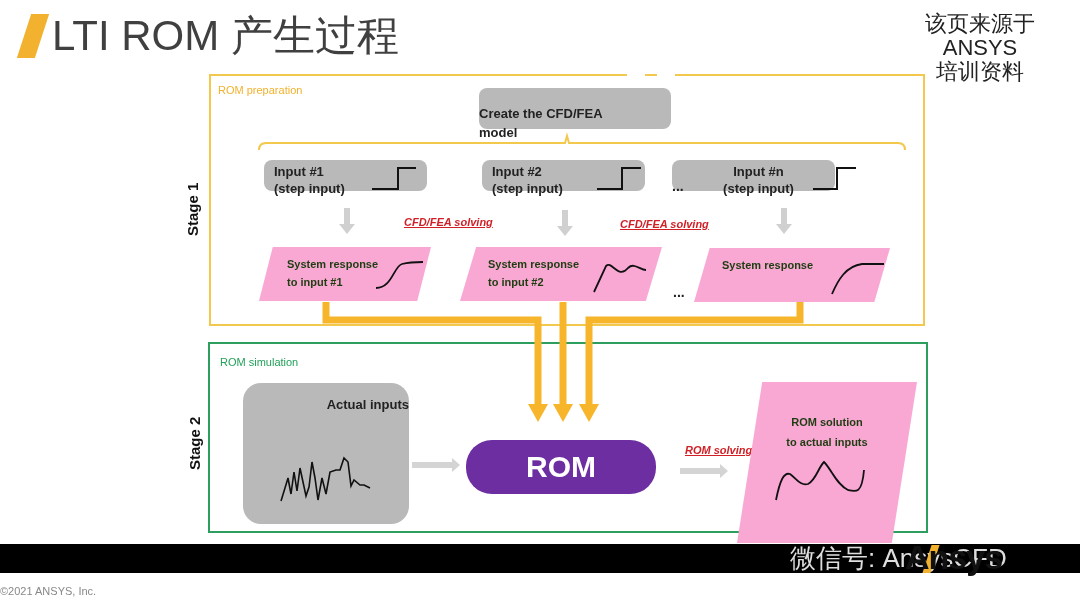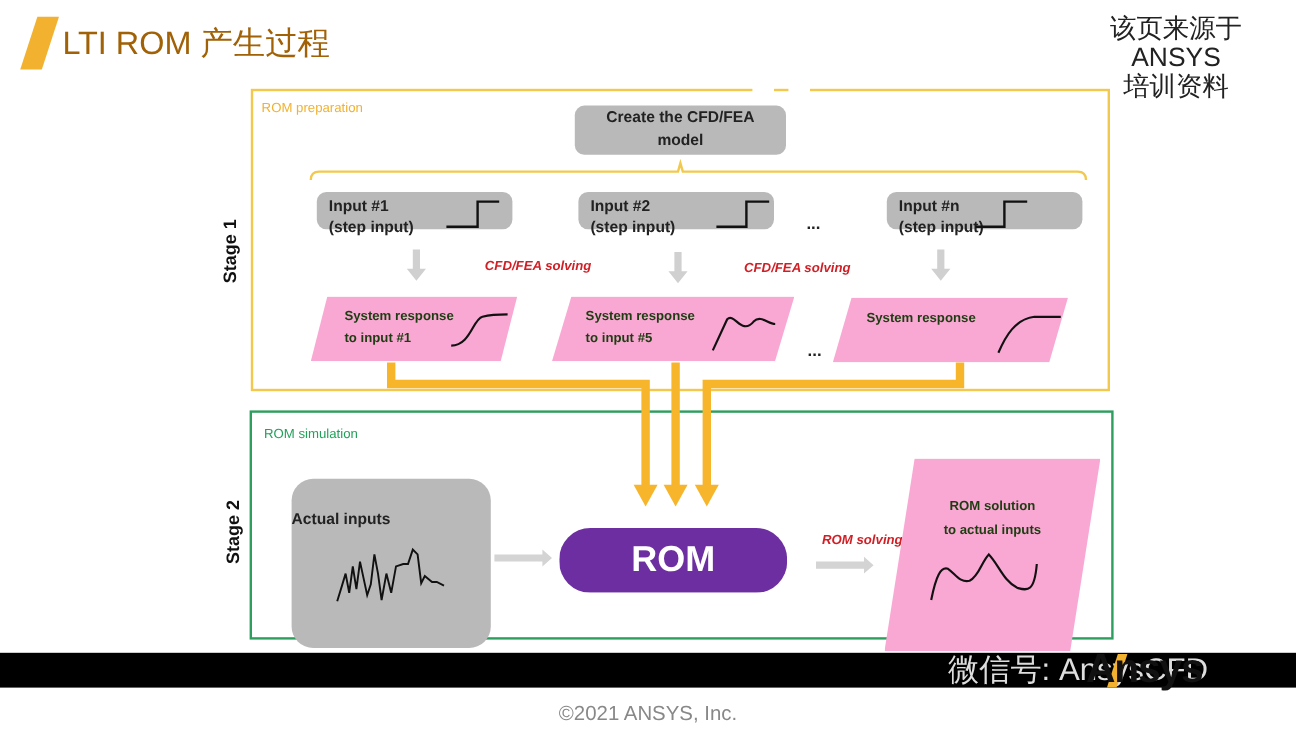--- a/index.html
+++ b/index.html
@@ -7,21 +7,21 @@
     width: 1080px; height: 608px; position: relative; overflow: hidden;
     background: #ffffff;
     font-family: "Liberation Sans", "DejaVu Sans", sans-serif;
   }
   .abs { position: absolute; }
   .title-bar {
     left: 24px; top: 14px; width: 18px; height: 44px;
     background: #f2b12e; transform: skewX(-18deg);
   }
   .title {
-    left: 52px; top: 14px; font-size: 27px; color: #a16207; letter-spacing: 0px;
+    left: 52px; top: 14px; font-size: 42px; color: #404040; letter-spacing: 0px;
     line-height: 44px;
   }
   .source-note {
     left: 890px; top: 12px; width: 180px; text-align: center;
     font-size: 22px; line-height: 24px; color: #222;
   }
   .stage1-box {
     left: 209px; top: 74px; width: 716px; height: 252px;
     border: 2px solid #f2c94c; box-sizing: border-box;
   }
@@ -36,47 +36,47 @@
   .sim-title { left: 220px; top: 356px; color: #23a05a; }
   .stage-label {
     font-size: 15px; font-weight: bold; color: #111;
     transform: rotate(-90deg); transform-origin: left top; white-space: nowrap;
   }
   .gray-box {
     background: #b9b9b9; border-radius: 8px; color: #222;
     font-size: 13px; font-weight: bold; box-sizing: border-box;
   }
   .model-box {
-    left: 479px; top: 88px; width: 176px; height: 41px; text-align: center;
-    line-height: 19px; padding-top: 0;
+    left: 479px; top: 88px; width: 192px; height: 41px; 
+    line-height: 19px; padding-top: 16px;
   }
   .input-box { width: 163px; height: 31px; padding: 3px 0 0 10px; line-height: 17px; }
   .green-para {
     background: #f9a8d4; clip-path: polygon(8% 0, 100% 0, 92% 100%, 0 100%);
     font-size: 11px; font-weight: bold; color: #1d3d10; box-sizing: border-box;
   }
   .resp-box { width: 172px; height: 54px; padding: 8px 0 0 28px; line-height: 18px; }
-  .solving-label { font-size: 11px; font-weight: bold; font-style: italic; color: #d11f26; }
+  .solving-label { font-size: 11px; font-weight: bold; font-style: italic; color: #d11f26; text-decoration: underline; }
   .dots { font-size: 14px; font-weight: bold; color: #222; }
   .actual-box {
     left: 243px; top: 383px; width: 166px; height: 141px; border-radius: 18px;
-    text-align: left; padding-top: 24px; line-height: 19px; margin-top: 16px;
+    text-align: right; padding-top: 12px; line-height: 19px;
   }
   .rom-box {
     left: 466px; top: 440px; width: 190px; height: 54px; background: #6c2ea0;
     clip-path: polygon(0 0, 92% 0, 100% 18%, 100% 100%, 5% 100%, 0 82%);
     color: #fff; font-size: 30px; font-weight: bold; text-align: center; line-height: 54px; border-radius: 26px;
   }
   .sol-box {
     left: 737px; top: 382px; width: 180px; height: 161px; text-align: center;
     padding-top: 30px; line-height: 20px;
     clip-path: polygon(14% 0, 100% 0, 86% 100%, 0 100%);
   }
   .footer-bar { left: 0; top: 544px; width: 1080px; height: 29px; background: #000; }
-  .copyright { left: 0; top: 585px; width: 1080px; text-align: center; font-size: 17px; color: #888; }
+  .copyright { left: 0; top: 585px; width: 1080px; font-size: 11px; color: #888; }
   .watermark { left: 790px; top: 541px; font-size: 26px; color: #ddd; white-space: nowrap; }
   .brand { left: 905px; top: 538px; font-size: 34px; font-weight: bold; color: #111; letter-spacing: -1px; }
   .brand-slash { left: 927px; top: 545px; width: 8px; height: 28px; background: #f2b12e; transform: skewX(-18deg); }
   svg.overlay { position: absolute; left: 0; top: 0; pointer-events: none; }
 </style>
 </head>
 <body>
 
 <div class="abs title-bar"></div>
 <div class="abs title">LTI ROM 产生过程</div>
@@ -97,36 +97,36 @@
 </div>
 
 <div class="abs gray-box input-box" style="left:264px; top:160px;">
   <div>Input #1</div>
   <div>(step input)</div>
 </div>
 <div class="abs gray-box input-box" style="left:482px; top:160px;">
   <div>Input #2</div>
   <div>(step input)</div>
 </div>
-<div class="abs gray-box input-box" style="left:739px; top:160px;">
+<div class="abs gray-box input-box" style="left:672px; top:160px;text-align:center;">
   <div>Input #n</div>
   <div>(step input)</div>
 </div>
 <div class="abs dots" style="left:672px; top:178px;">...</div>
 
 <div class="abs solving-label" style="left:404px; top:216px;">CFD/FEA solving</div>
 <div class="abs solving-label" style="left:620px; top:218px;">CFD/FEA solving</div>
 
 <div class="abs green-para resp-box" style="left:259px; top:247px;">
   <div>System response</div>
   <div>to input #1</div>
 </div>
 <div class="abs green-para resp-box" style="left:460px; top:247px; width:202px;">
   <div>System response</div>
-  <div>to input #5</div>
+  <div>to input #2</div>
 </div>
 <div class="abs green-para resp-box" style="left:694px; top:248px; width:196px;">
   <div>System response</div>
 </div>
 <div class="abs dots" style="left:673px; top:284px;">...</div>
 
 <div class="abs stage2-box"></div>
 <div class="abs sec-title sim-title">ROM simulation</div>
 <div class="abs stage-label" style="left:186px; top:470px;">Stage 2</div>
 

